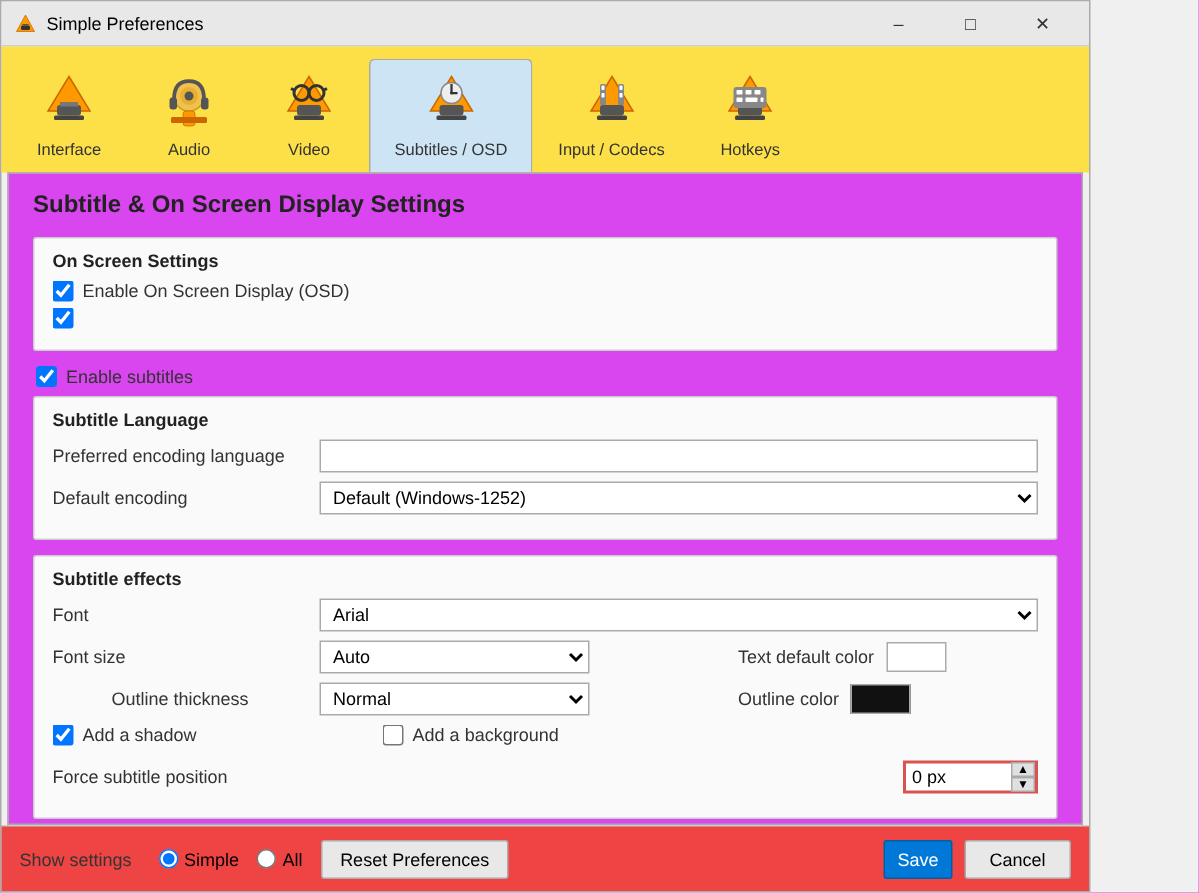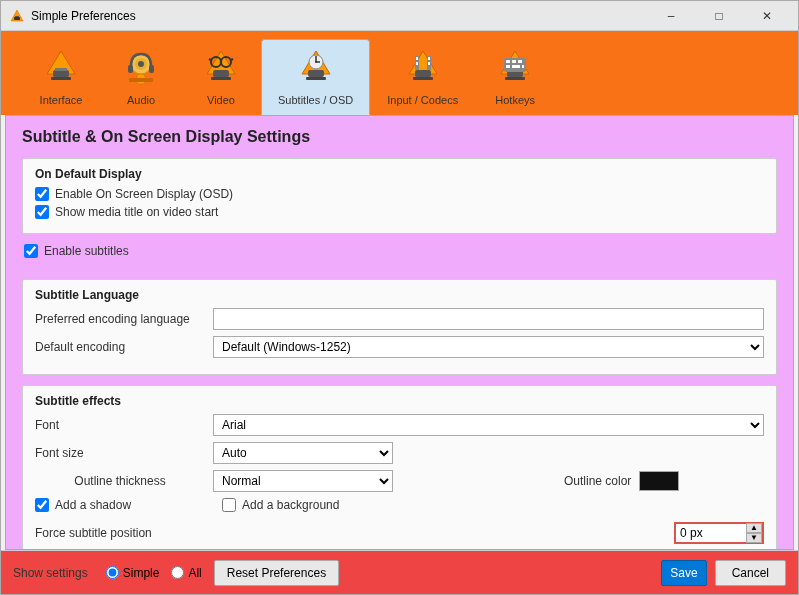--- a/index.html
+++ b/index.html
@@ -5,21 +5,21 @@
     * { box-sizing: border-box; margin: 0; padding: 0; }
     body {
       font-family: 'Segoe UI', Tahoma, Geneva, Verdana, sans-serif;
       font-size: 12px;
       background: #f0f0f0;
       width: 799px;
       height: 595px;
       overflow: hidden;
     }
     .window {
-      width: 799px;
+      width: 727px;
       height: 595px;
       background: #f0f0f0;
       border: 1px solid #aaa;
       display: flex;
       flex-direction: column;
     }
     .title-bar {
       background: #e8e8e8;
       height: 30px;
       display: flex;
@@ -51,22 +51,22 @@
       font-size: 12px;
       display: flex;
       align-items: center;
       justify-content: center;
       color: #333;
     }
 
     .toolbar {
       display: flex;
       flex-direction: row;
-      padding: 8px 16px 0 20px;
-      background: #f97316;
+      padding: 8px 16px 0 5px;
+      background: #fde047;
       gap: 0;
     }
     .tab-item {
       display: flex;
       flex-direction: column;
       align-items: center;
       padding: 6px 16px 8px 16px;
       cursor: pointer;
       border: 1px solid transparent;
       border-radius: 4px 4px 0 0;
@@ -88,21 +88,21 @@
       font-size: 28px;
     }
     .tab-label {
       font-size: 11px;
       text-align: center;
       color: #333;
     }
 
     .content {
       flex: 1;
-      background: #f0abfc;
+      background: #d946ef;
       border: 1px solid #aaa;
       margin: 0 4px;
       padding: 12px 16px;
       overflow: hidden;
     }
     .page-title {
       font-size: 16px;
       font-weight: 600;
       margin-bottom: 12px;
       color: #222;
@@ -430,36 +430,35 @@
         </svg>
       </div>
       <span class="tab-label">Hotkeys</span>
     </div>
   </div>
 
   <div class="content">
     <div class="page-title">Subtitle &amp; On Screen Display Settings</div>
 
     <div class="section-box">
-      <div class="section-title">On Default Display</div>
+      <div class="section-title">On Screen Settings</div>
       <div style="display:flex; align-items:center; justify-content:space-between;">
         <div class="osd-checkboxes">
           <div class="checkbox-row">
             <input type="checkbox" checked="" style="">
             <label>Enable On Screen Display (OSD)</label>
           </div>
           <div class="checkbox-row">
             <input type="checkbox" checked="" style="">
-            <label>Show media title on video start</label>
           </div>
         </div>
       </div>
     </div>
 
-    <div class="checkbox-row" style="margin-bottom:21px; margin-left:2px;">
+    <div class="checkbox-row" style="margin-bottom:6px; margin-left:2px;">
       <input type="checkbox" checked="" style="">
       <label>Enable subtitles</label>
     </div>
 
     <div class="section-box">
       <div class="section-title">Subtitle Language</div>
       <div class="form-row">
         <div class="form-label">Preferred encoding language</div>
         <div class="form-control">
           <input type="text" value="" style="width: 100%; height: 22px; border: 1px solid rgb(170, 170, 170); padding: 0px 4px; font-size: 12px;">
@@ -494,20 +493,24 @@
       <div class="two-col-row">
         <div class="left-part">
           <div style="width:170px; font-size:12px; color:#333; flex-shrink:0;">Font size</div>
           <select class="dropdown" style="width:180px;">
             <option>Auto</option>
             <option>12</option>
             <option>14</option>
             <option>16</option>
           </select>
         </div>
+        <div class="right-part">
+          <span style="font-size:12px; color:#333;">Text default color</span>
+          <div class="color-swatch white"></div>
+        </div>
       </div>
 
       <div class="two-col-row">
         <div class="left-part">
           <div style="width:170px; font-size:12px; color:#333; flex-shrink:0;text-align:center;">Outline thickness</div>
           <select class="dropdown" style="width:180px;">
             <option>None</option>
             <option>Thin</option>
             <option selected="">Normal</option>
             <option>Thick</option>
@@ -517,21 +520,21 @@
           <span style="font-size:12px; color:#333;">Outline color</span>
           <div class="color-swatch black"></div>
         </div>
       </div>
 
       <div style="display:flex; align-items:center; gap:24px; margin-bottom:6px;">
         <div class="checkbox-row">
           <input type="checkbox" checked="" style="">
           <label>Add a shadow</label>
         </div>
-        <div class="checkbox-row" style="margin-left:67px;">
+        <div class="checkbox-row" style="margin-left:100px;">
           <input type="checkbox" style="">
           <label>Add a background</label>
         </div>
       </div>
 
       <div class="force-pos-row">
         <div style="width:170px; font-size:12px; color:#333; flex-shrink:0;">Force subtitle position</div>
         <div style="flex:1;"></div>
         <div class="force-pos-input-wrapper">
           <input type="text" class="force-pos-input" value="0 px" style="">

